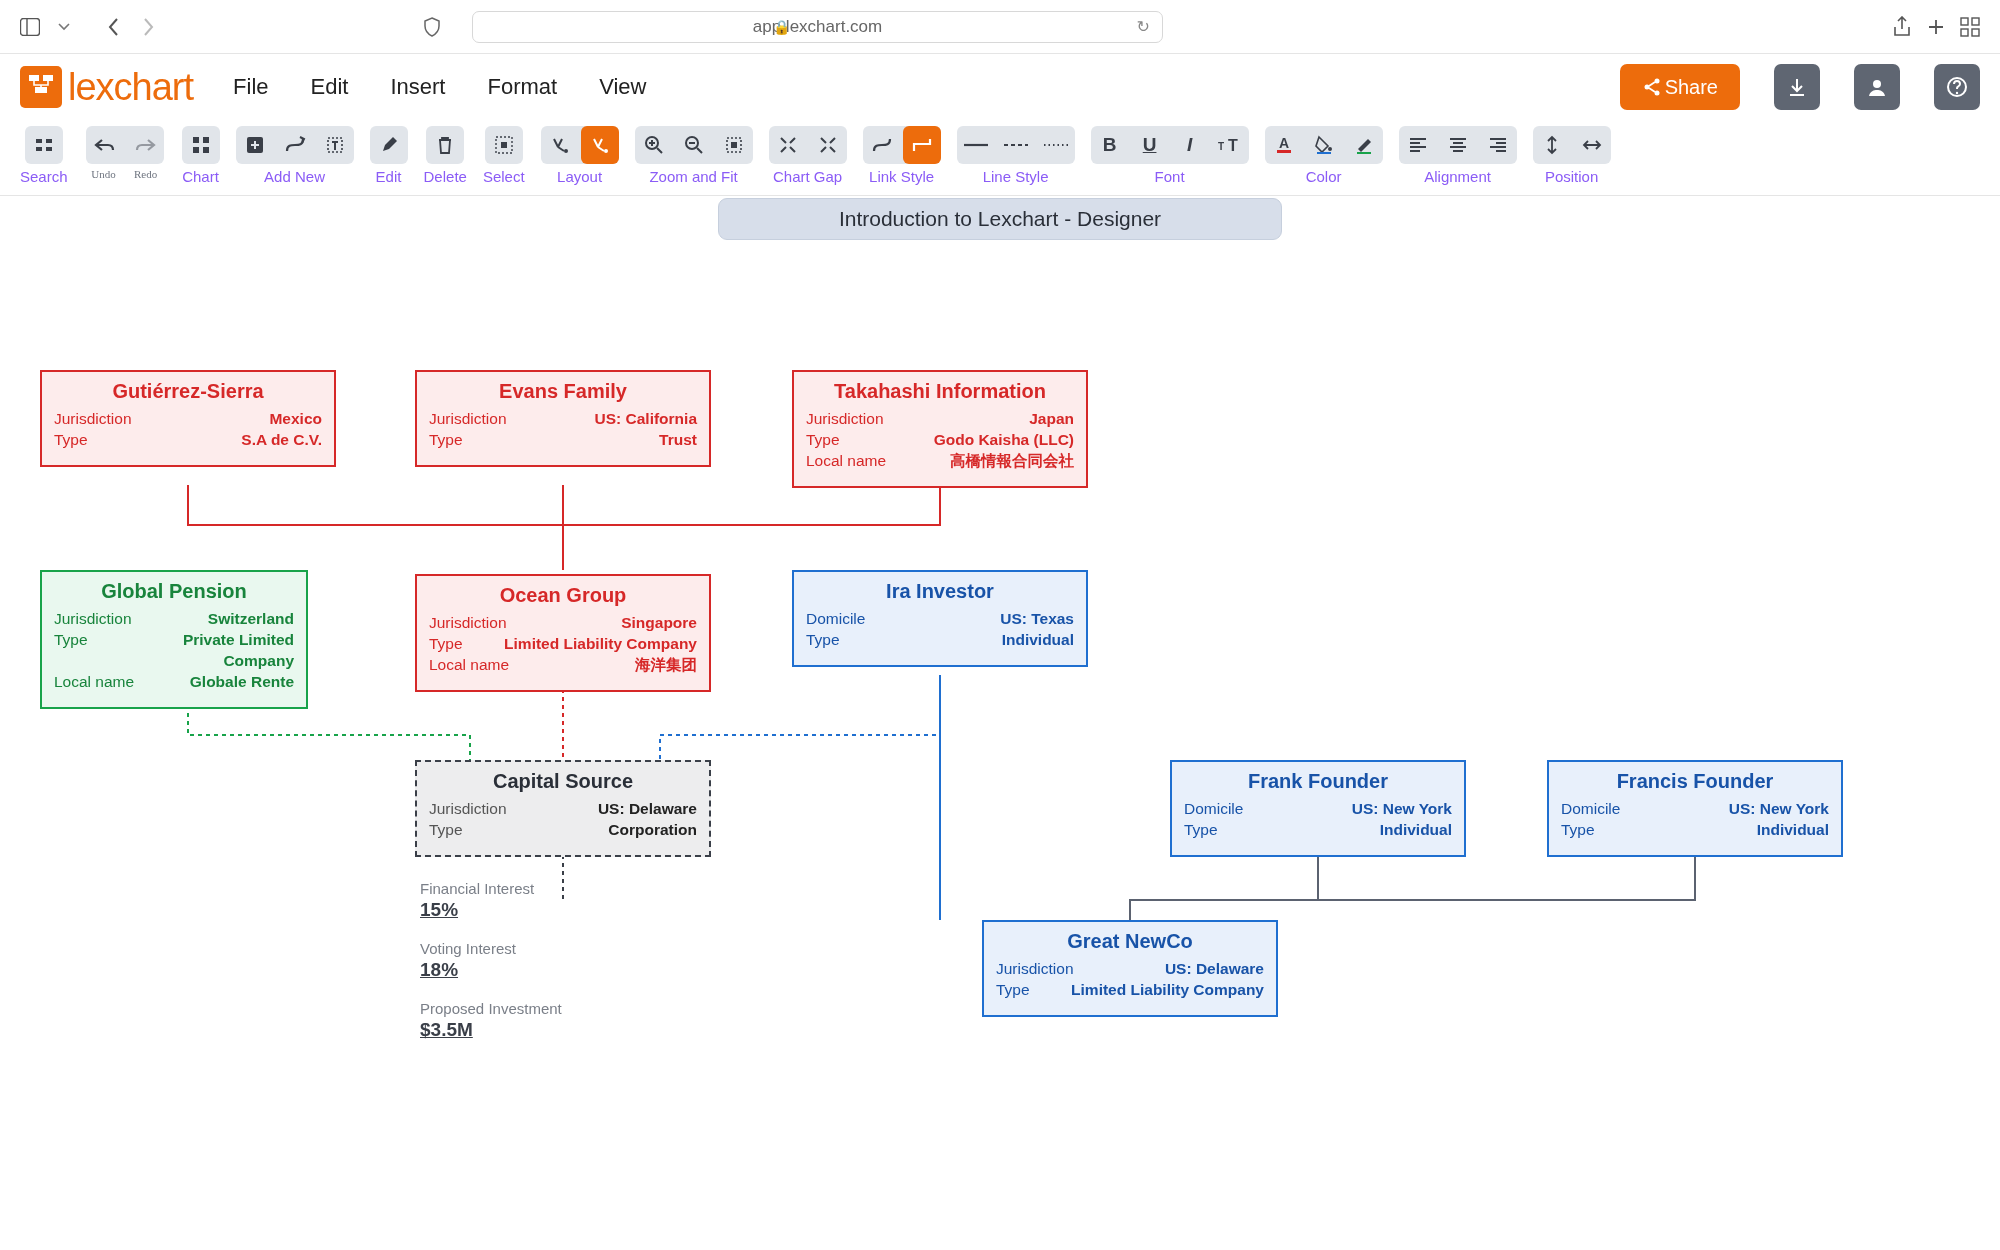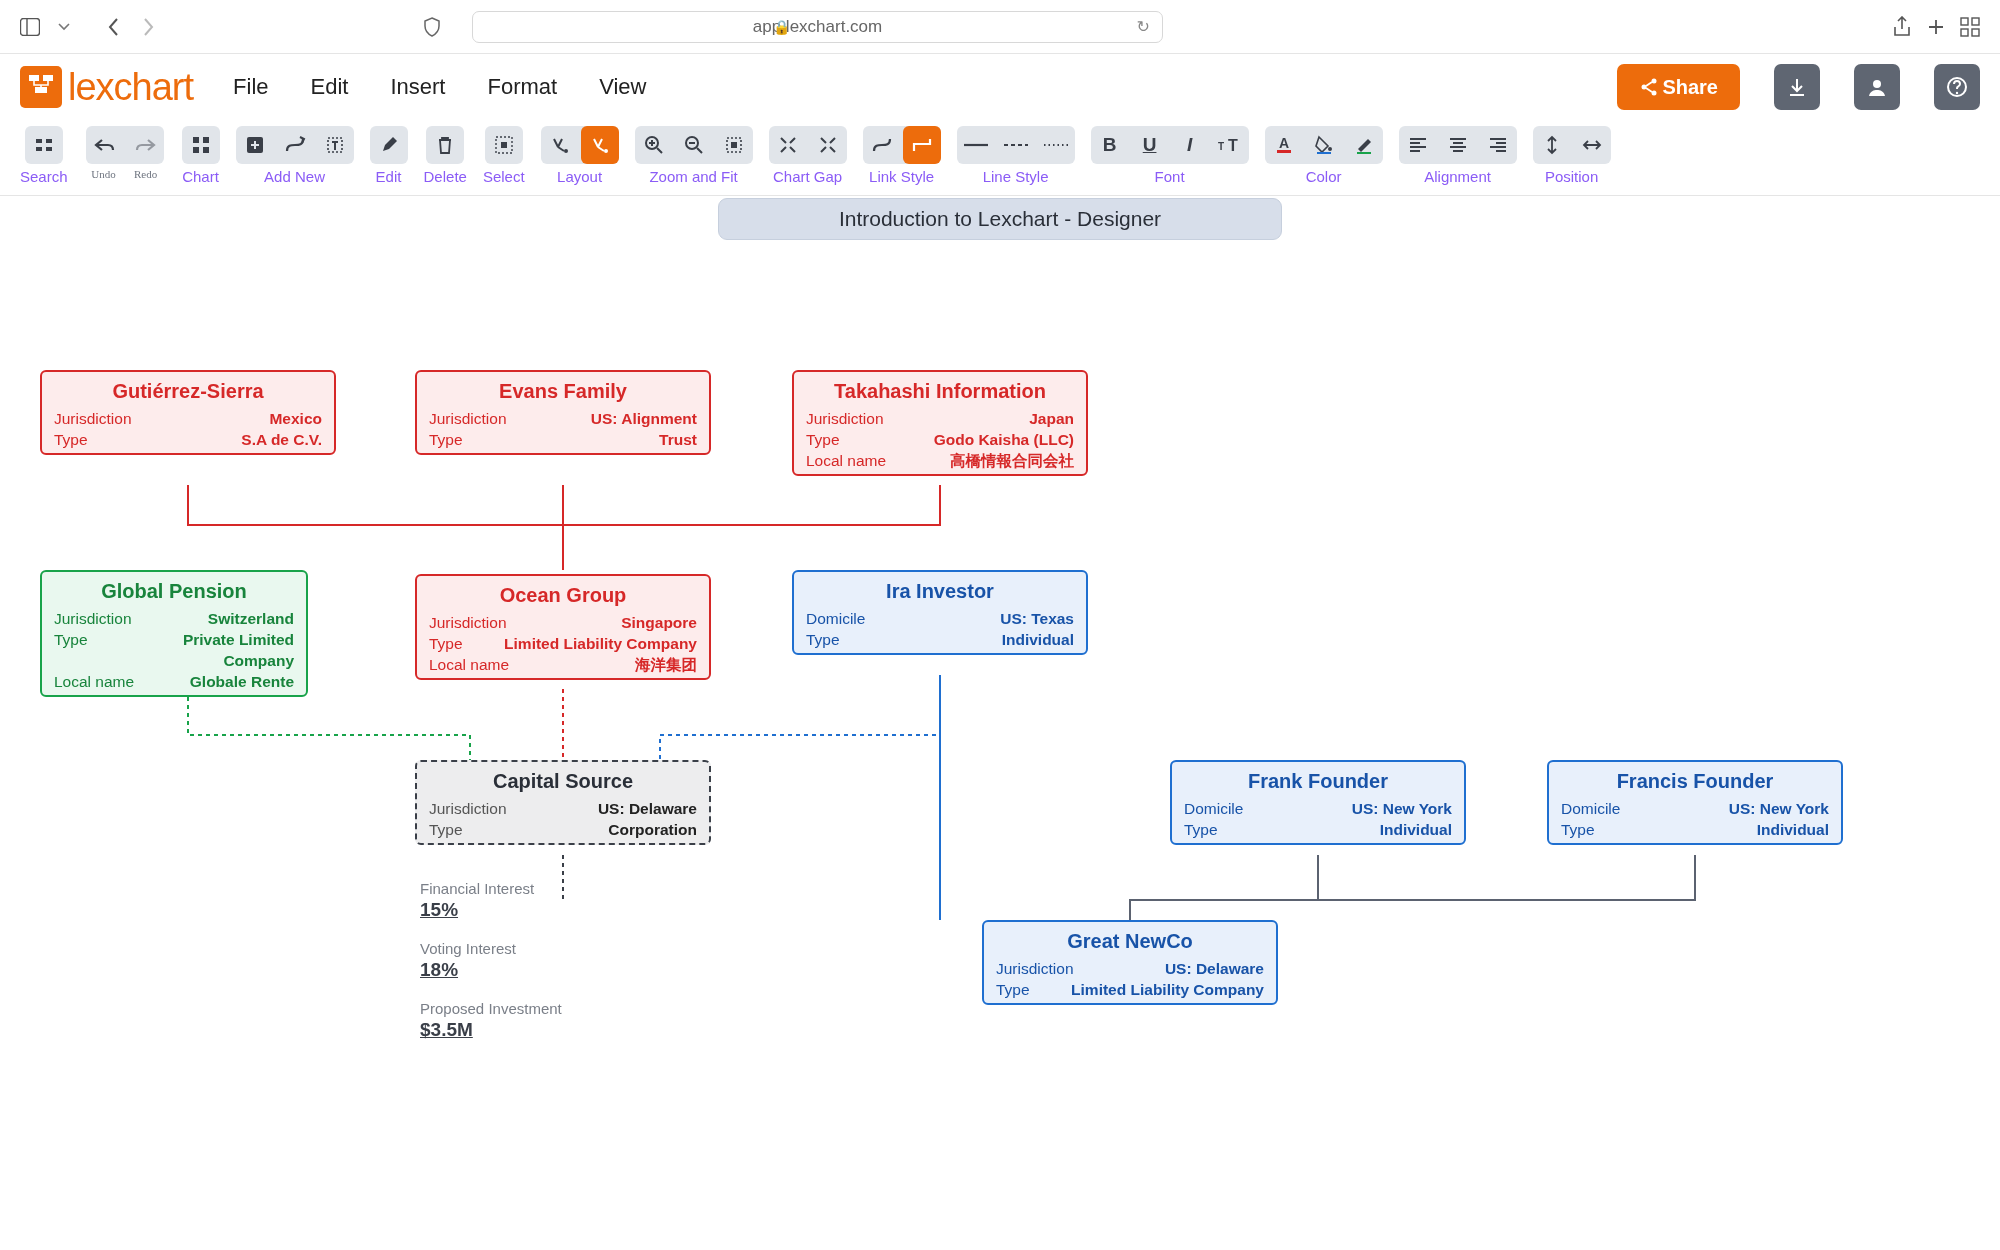--- a/index.html
+++ b/index.html
@@ -17,40 +17,40 @@
 
   
   .app-header { height: 66px; display: flex; align-items: center; padding: 0 20px; gap: 24px; }
   .logo { display: flex; align-items: center; gap: 6px; }
   .logo-icon { width: 42px; height: 42px; background: #ed6c0c; border-radius: 5px; position: relative; display:flex; align-items:center; justify-content:center; }
   .logo-icon svg { width: 30px; height: 30px; }
   .logo-text { font-size: 38px; font-weight: 400; color: #ed6c0c; letter-spacing: -1px; }
   .menu { display: flex; gap: 42px; font-size: 22px; color: #222; margin-left: 16px; }
   .menu span { cursor: pointer; }
   .hdr-spacer { flex: 1; }
-  .share-btn { background: #ed6c0c; color: #fff; height: 46px; padding: 0 22px; border-radius: 7px; display: flex; align-items: center; gap: 3px; font-size: 20px; font-weight: 700; }
+  .share-btn { background: #ed6c0c; color: #fff; height: 46px; padding: 0 22px; border-radius: 7px; display: flex; align-items: center; gap: 3px; font-size: 20px; font-weight: 400; }
   .hdr-icon-btn { width: 46px; height: 46px; background: #5f6672; border-radius: 7px; display: flex; align-items: center; justify-content: center; color: #fff; margin-left: 10px; }
 
   
   .toolbar { padding: 6px 20px 10px; display: flex; gap: 16px; border-bottom: 1px solid #e5e5e5; }
   .tool-group { display: flex; flex-direction: column; align-items: center; gap: 4px; }
   .tool-row { display: flex; gap: 2px; background: #e1e5ea; border-radius: 6px; padding: 0; }
   .tool-btn { width: 38px; height: 38px; display: flex; align-items: center; justify-content: center; color: #3a3f48; border-radius: 6px; }
   .tool-btn.active { background: #ed6c0c; color: #fff; }
   .tool-label { font-size: 15px; color: #8b5cf6; }
   .tool-label-row { display: flex; gap: 2px; }
   .tool-label-row span { font-size: 11px; color: #6f7580; text-align: center; font-family: Liberation Serif, serif; }
 
   
   .banner-wrap { display: flex; justify-content: center; margin-top: 2px; }
   .banner { background: #d7deea; color: #2a2f38; font-size: 21px; font-weight: 500; padding: 8px 120px; border-radius: 9px; border: 1px solid #c6cfdd; }
 
   
   .canvas { position: relative; width: 2000px; height: 980px; }
-  .entity { position: absolute; border-width: 2px; border-style: solid; border-radius: 6px; padding: 8px 12px 2px; }
+  .entity { position: absolute; border-width: 2px; border-style: solid; border-radius: 0; padding: 8px 12px 14px; }
   .entity.red { border-color: #d62828; background: #fdecec; }
   .entity.green { border-color: #18a34a; background: #e9f8ef; }
   .entity.blue { border-color: #1f6fd0; background: #e8f0fb; }
   .entity.gray { border-color: #3a3f48; background: #ededee; border-style: dashed; }
   .entity .title { text-align: center; font-weight: 700; font-size: 20px; margin-bottom: 6px; }
   .entity.red .title, .entity.red .fl, .entity.red .fv { color: #d62828; }
   .entity.green .title, .entity.green .fl, .entity.green .fv { color: #18843c; }
   .entity.blue .title, .entity.blue .fl, .entity.blue .fv { color: #1853a8; }
   .entity.gray .title { color: #2a2f38; }
   .entity.gray .fl { color: #555; } .entity.gray .fv { color: #222; font-weight: 700; }
@@ -475,21 +475,21 @@
       </div>
     <div class="frow">
         <span class="fl">Type</span>
         <span class="fv">S.A de C.V.</span>
       </div>
   </div>
   <div class="entity red" style="left:415px; top:130px; width:296px">
     <div class="title">Evans Family</div>
     <div class="frow">
         <span class="fl">Jurisdiction</span>
-        <span class="fv">US: Alignment</span>
+        <span class="fv">US: California</span>
       </div>
     <div class="frow">
         <span class="fl">Type</span>
         <span class="fv">Trust</span>
       </div>
   </div>
   <div class="entity red" style="left:792px; top:130px; width:296px">
     <div class="title">Takahashi Information</div>
     <div class="frow">
         <span class="fl">Jurisdiction</span>

